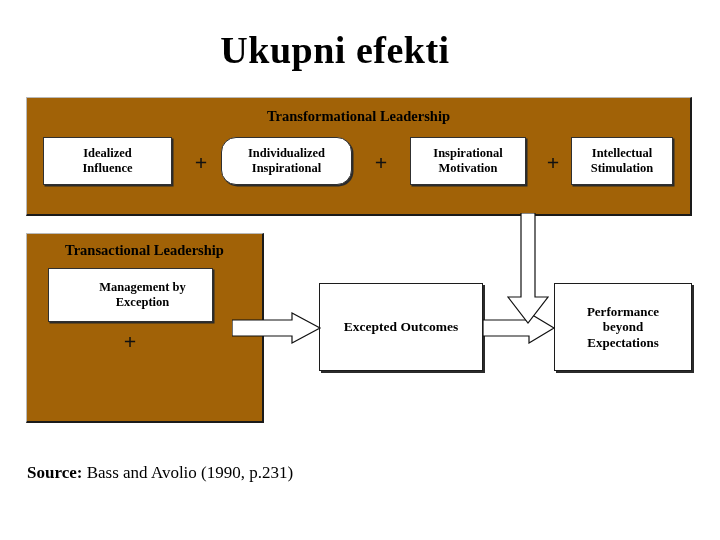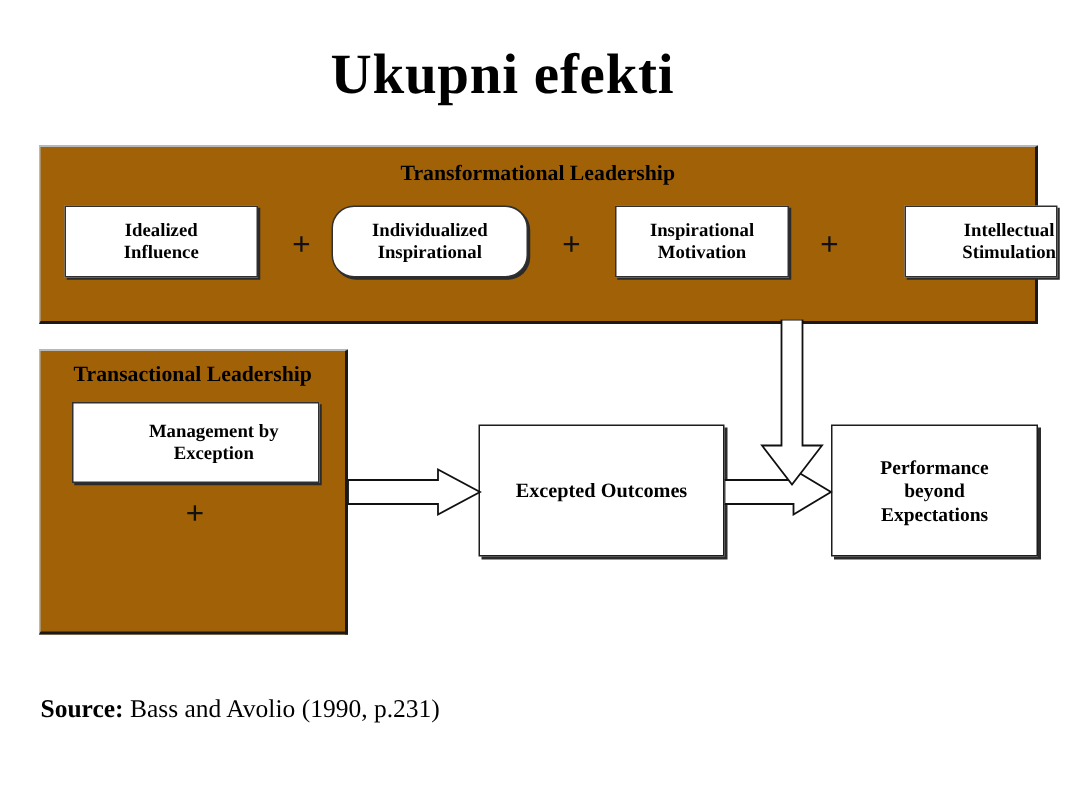--- a/index.html
+++ b/index.html
@@ -140,29 +140,29 @@
 
     <div class="node-box" style="left:383px; top:39px; width:116px; height:48px;">
       <div>
         <span>Inspirational</span>
         <span>Motivation</span>
       </div>
     </div>
 
     <div class="plus" style="left:512px; top:54px; width:28px;">+</div>
 
-    <div class="node-box" style="left:576px; top:39px; width:102px; height:48px;justify-content:flex-end;">
+    <div class="node-box" style="left:544px; top:39px; width:102px; height:48px;">
       <div>
         <span>Intellectual</span>
         <span>Stimulation</span>
       </div>
     </div>
   </div>
 
-  <div class="group-box" style="left:26px; top:233px; width:206px; height:190px;">
+  <div class="group-box" style="left:26px; top:233px; width:238px; height:190px;">
 
     <div class="group-title" style="top:8px;">Transactional Leadership</div>
 
     <div class="node-box" style="left:21px; top:34px; width:165px; height:54px;padding-left:24px;">
       <div>
         <span>Management by</span>
         <span>Exception</span>
       </div>
     </div>
 

